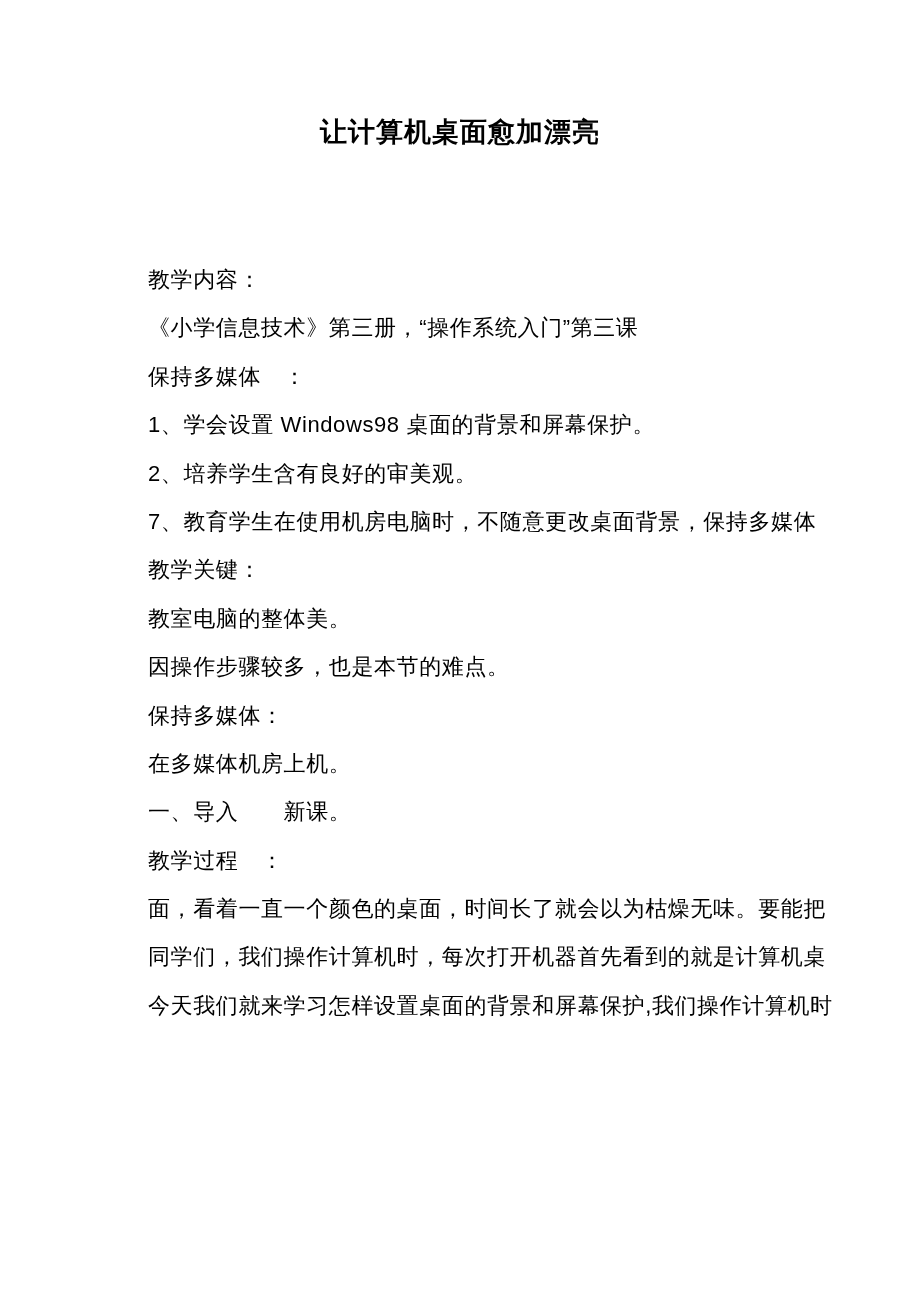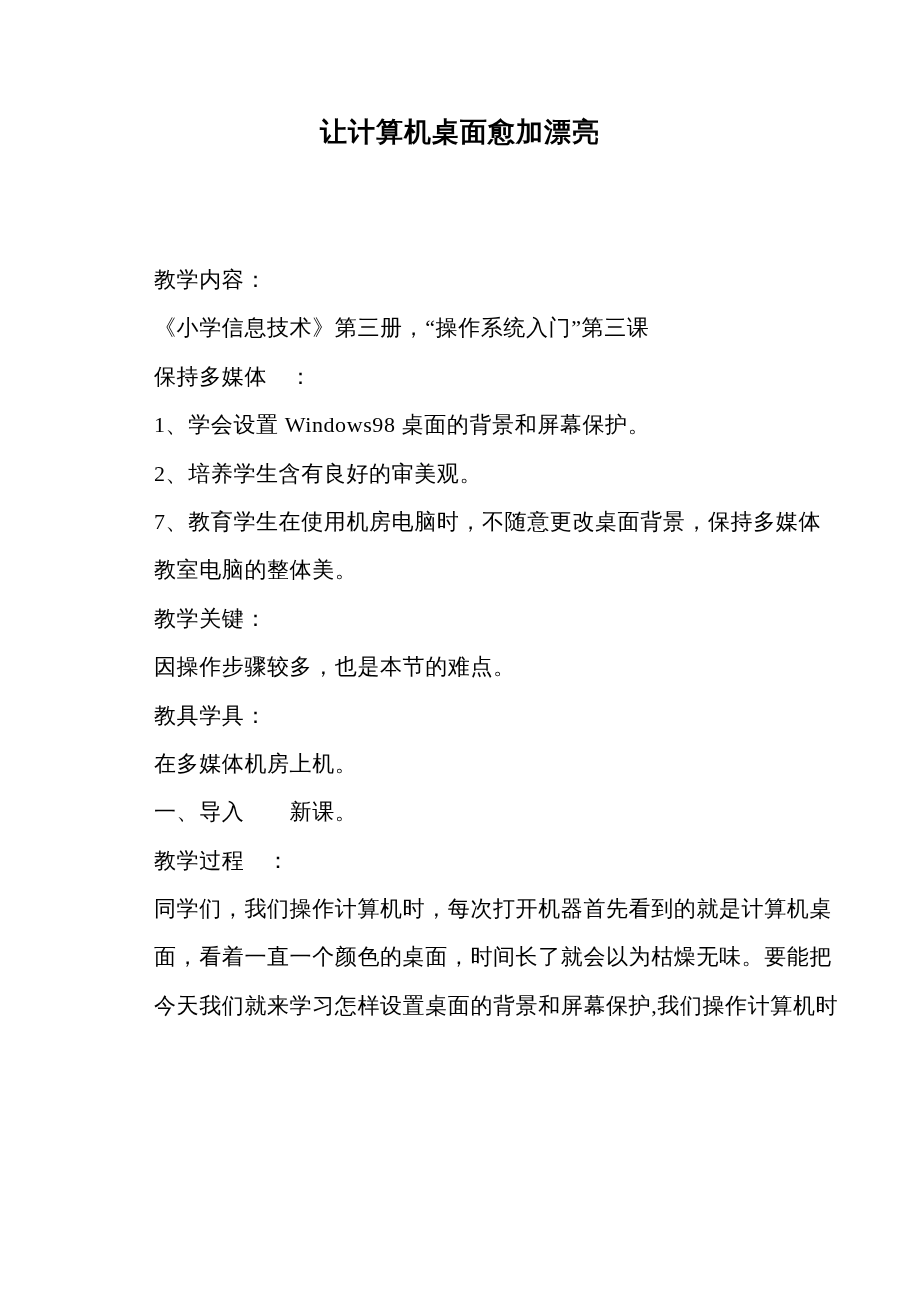--- a/index.html
+++ b/index.html
@@ -26,23 +26,23 @@
     font-family: "DejaVu Sans", "Liberation Sans", sans-serif;
     font-weight: bold;
     font-size: 27px;
     letter-spacing: 1px;
     line-height: 40px;
     white-space: nowrap;
   }
   .doc-content {
     position: absolute;
     top: 256px;
-    left: 154px;
+    left: 148px;
     width: 690px;
-    font-family: Liberation Serif, serif;
+    font-family: Liberation Sans, sans-serif;
     font-size: 22px;
     letter-spacing: 0.6px;
     line-height: 48.4px;
   }
   .doc-line {
     height: 48.4px;
     white-space: nowrap;
     overflow: visible;
   }
 </style>
@@ -52,24 +52,24 @@
 <div class="page">
   <h1 class="doc-title">让计算机桌面愈加漂亮</h1>
 
   <div class="doc-content">
     <div class="doc-line">教学内容：</div>
     <div class="doc-line">《小学信息技术》第三册，“操作系统入门”第三课</div>
     <div class="doc-line">保持多媒体　：</div>
     <div class="doc-line">1、学会设置 Windows98 桌面的背景和屏幕保护。</div>
     <div class="doc-line">2、培养学生含有良好的审美观。</div>
     <div class="doc-line">7、教育学生在使用机房电脑时，不随意更改桌面背景，保持多媒体</div>
+    <div class="doc-line">教学关键：</div>
     <div class="doc-line">教室电脑的整体美。</div>
-    <div class="doc-line">教学关键：</div>
     <div class="doc-line">因操作步骤较多，也是本节的难点。</div>
-    <div class="doc-line">教具学具：</div>
+    <div class="doc-line">保持多媒体：</div>
     <div class="doc-line">在多媒体机房上机。</div>
     <div class="doc-line">一、导入　　新课。</div>
     <div class="doc-line">教学过程　：</div>
+    <div class="doc-line">面，看着一直一个颜色的桌面，时间长了就会以为枯燥无味。要能把</div>
     <div class="doc-line">同学们，我们操作计算机时，每次打开机器首先看到的就是计算机桌</div>
-    <div class="doc-line">面，看着一直一个颜色的桌面，时间长了就会以为枯燥无味。要能把</div>
     <div class="doc-line">今天我们就来学习怎样设置桌面的背景和屏幕保护,我们操作计算机时</div>
   </div>
 </div>
 
 </body></html>

